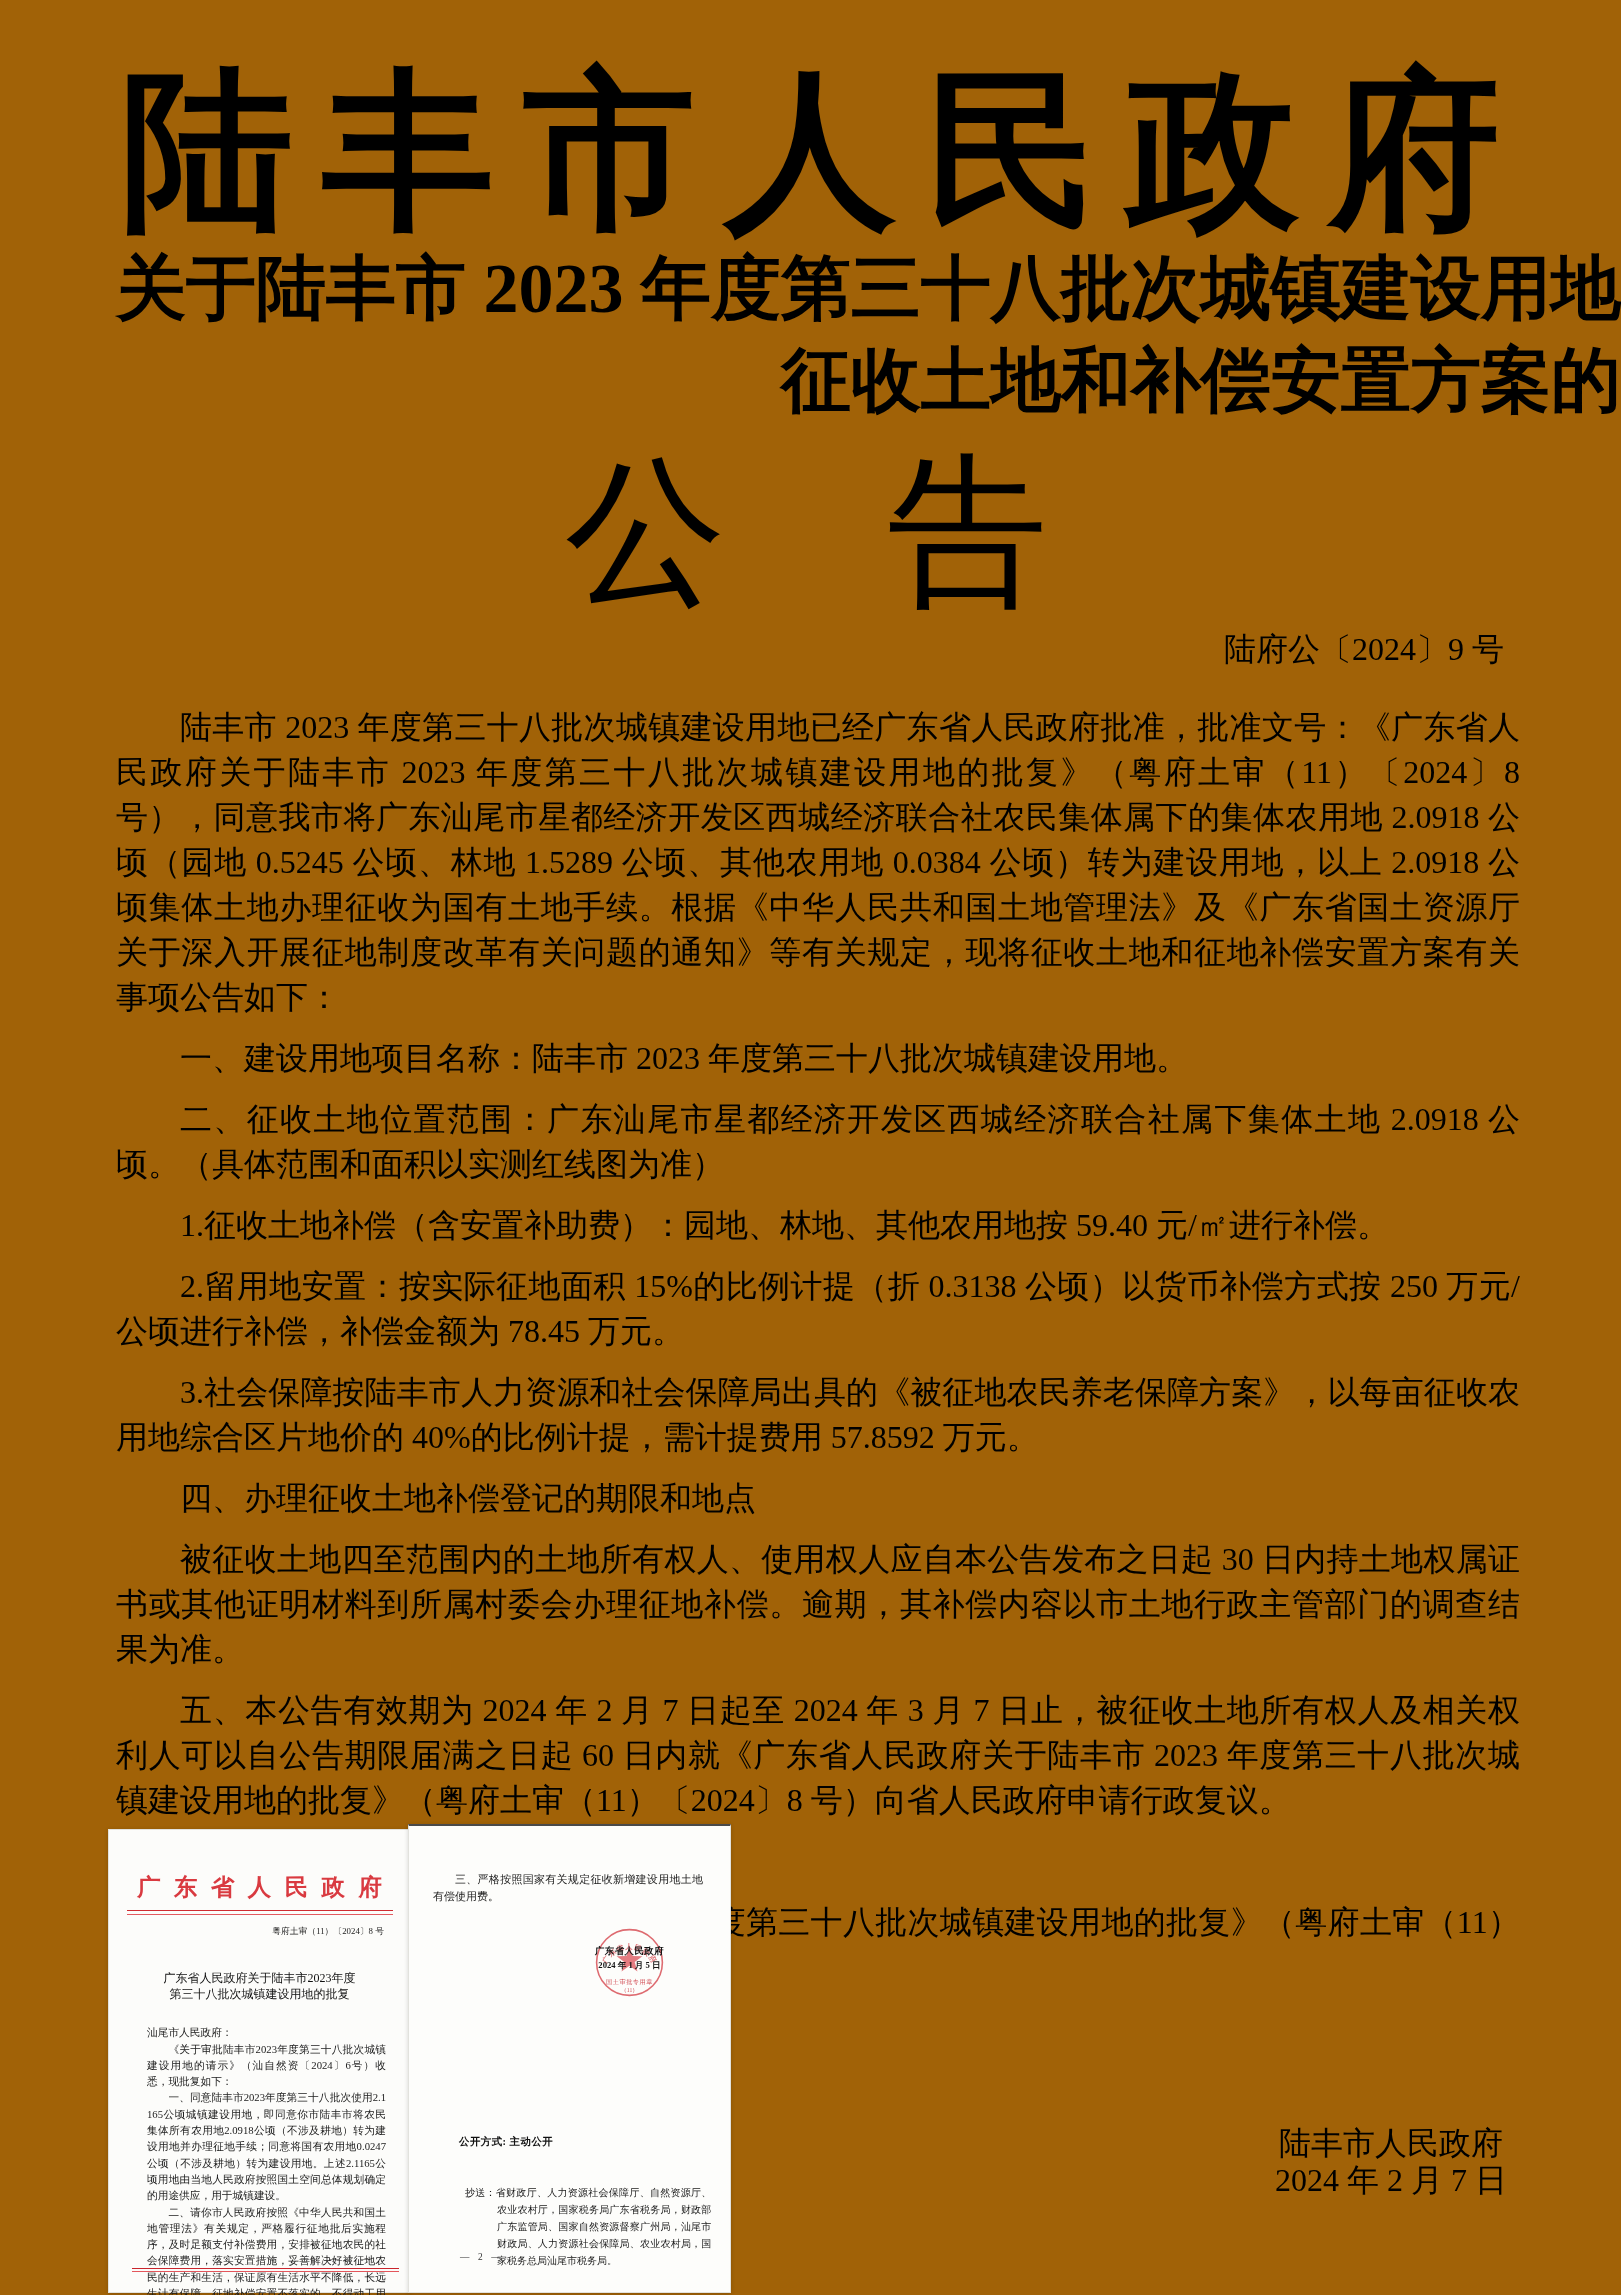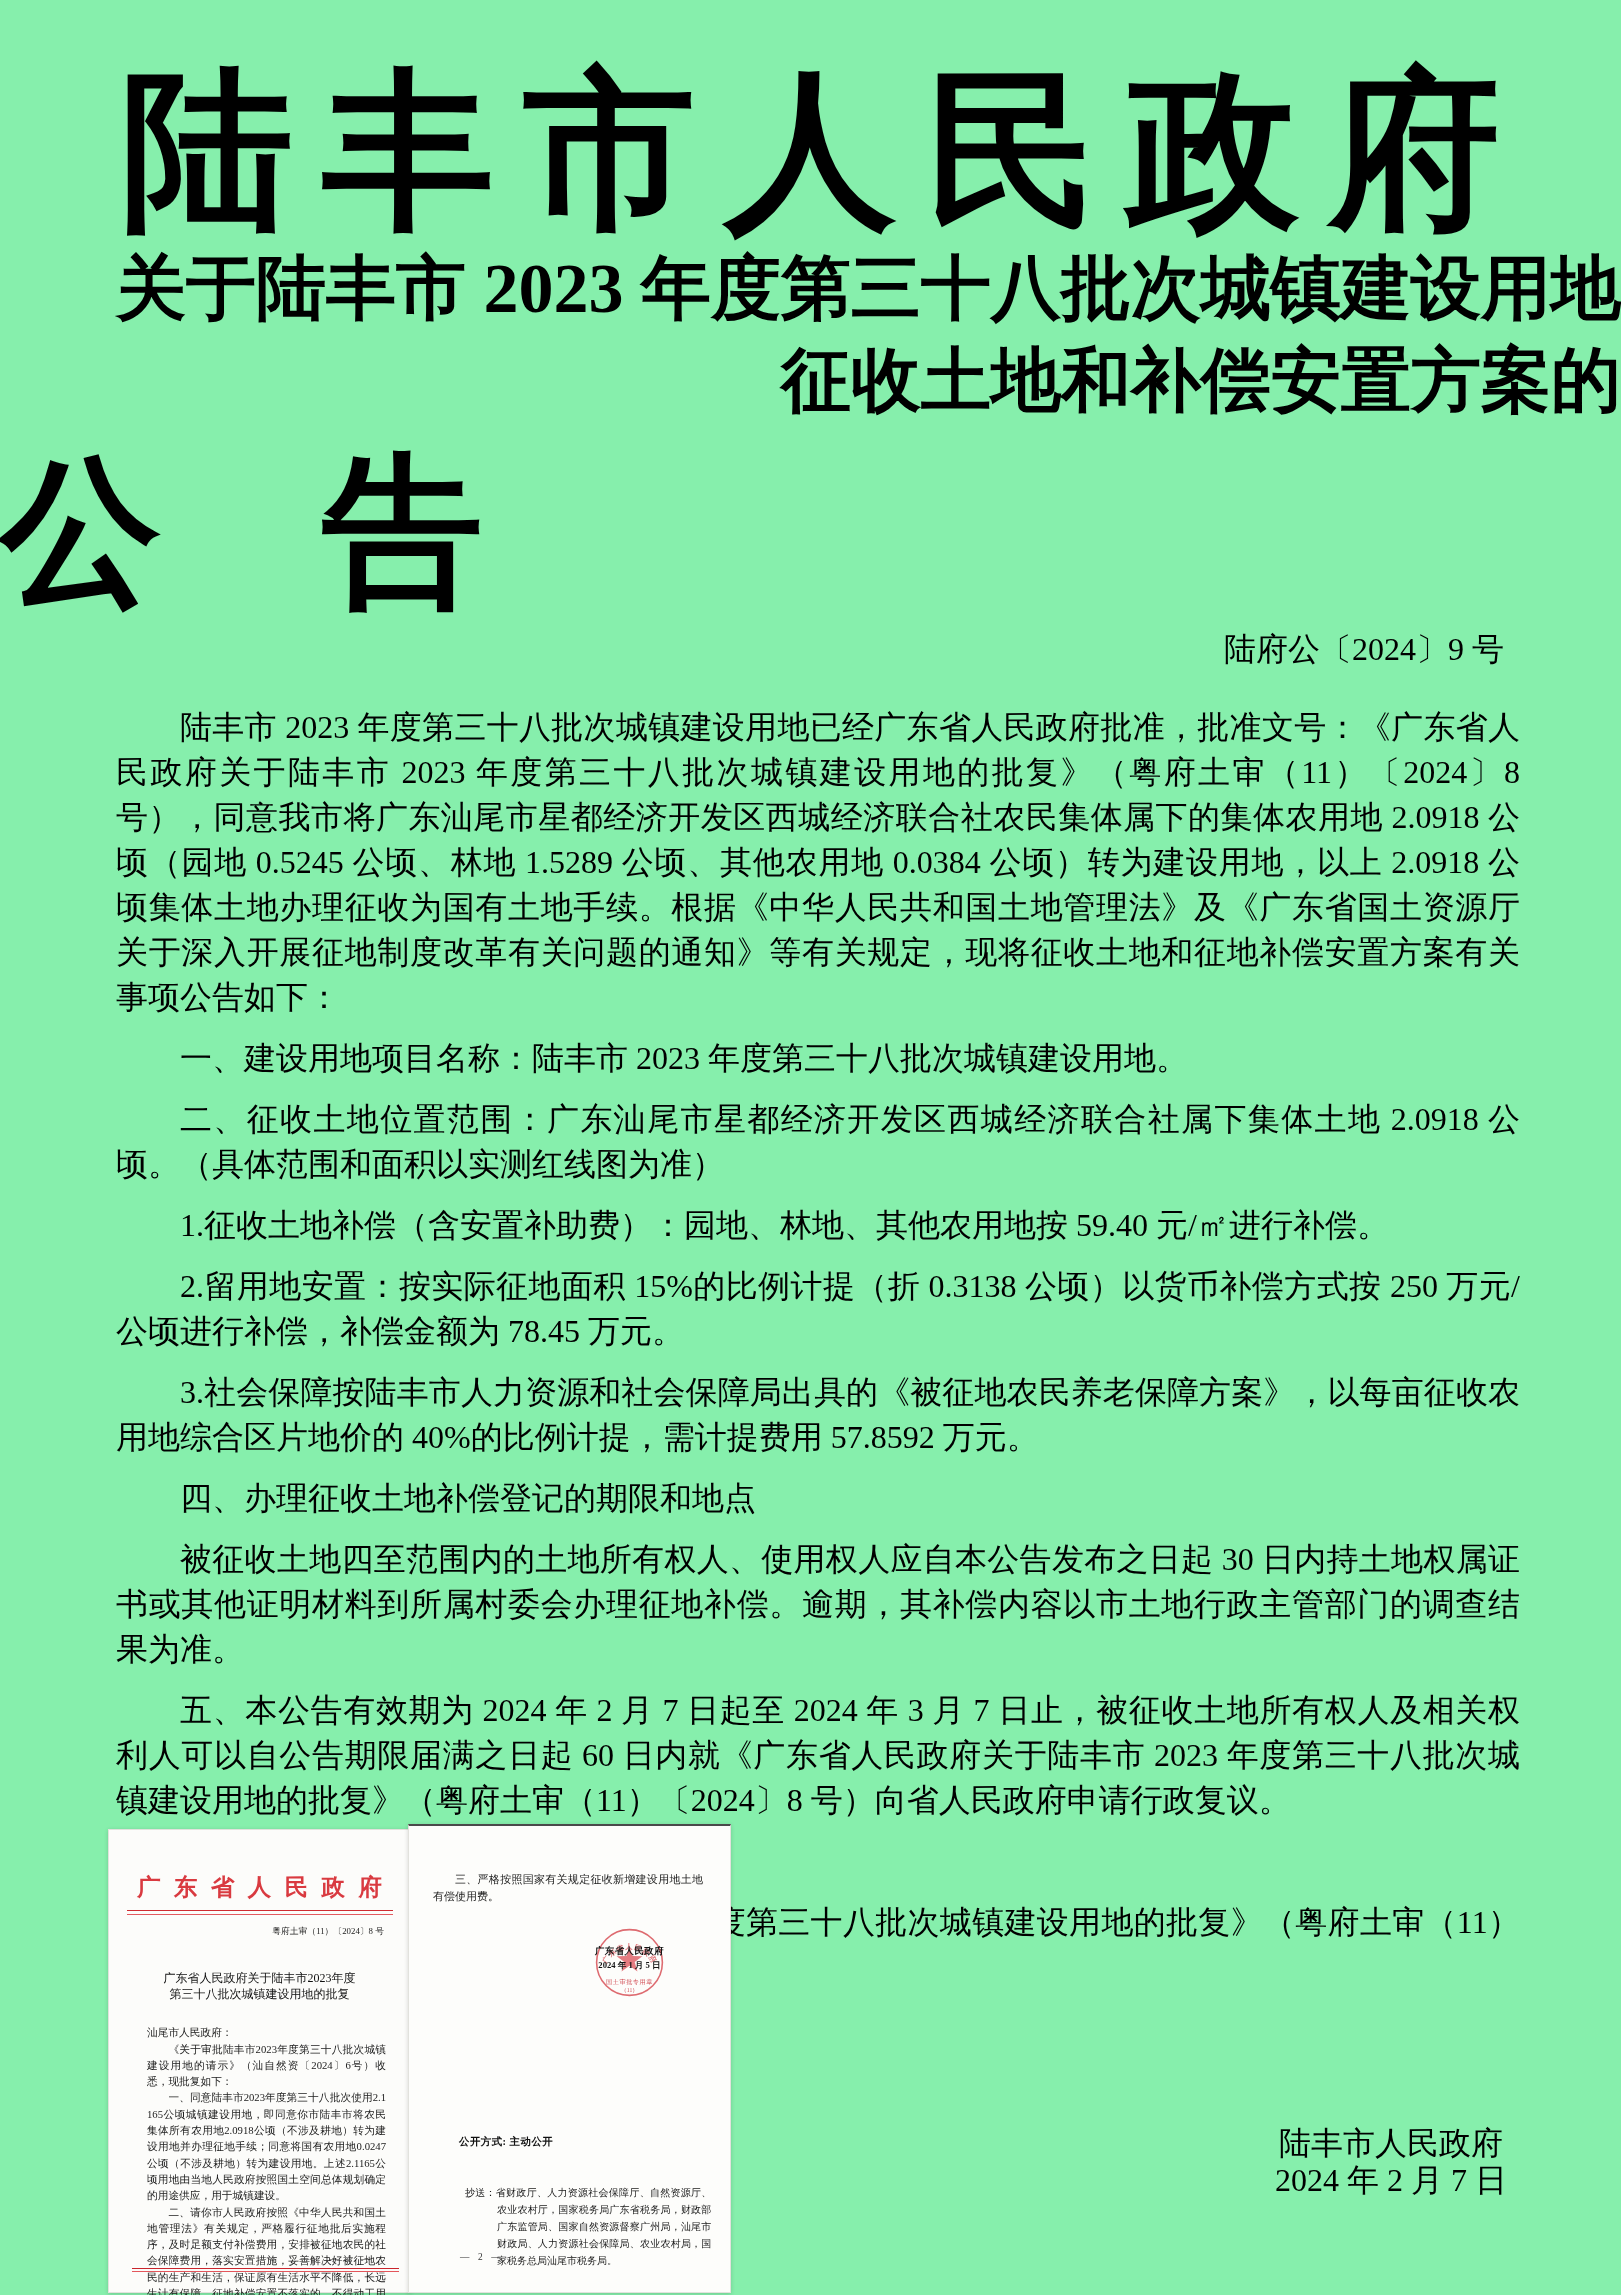--- a/index.html
+++ b/index.html
@@ -1,19 +1,19 @@
 <!DOCTYPE html>
 <html style="font-size:8.3px"><head>
 <meta charset="utf-8">
 <style>
   html,body{margin:0;padding:0;background:#ffffff;}
   .page{
     position:relative;
     width:1621px;height:2295px;
-    background:#86efac;
+    background:#a16207;
     overflow:hidden;
     font-family:"Liberation Serif","DejaVu Serif",serif;
     color:#000;
   }
   
   .org-title{
     position:absolute;top:62px;left:0;right:0;
     text-align:center;
     font-size:172px;font-weight:700;
     letter-spacing:0.17em;text-indent:0.17em;
@@ -21,21 +21,22 @@
   }
   .subtitle{
     position:absolute;top:244px;left:0;right:0;
     text-align:right;
     font-size:70px;font-weight:700;
     line-height:92px;
   }
   .subtitle{top:243px;}
   .notice-title{
     position:absolute;top:445px;left:0;right:8px;
-    font-size:161px;font-weight:700;
+    text-align:center;
+    font-size:161px;font-weight:400;
     line-height:1.1;white-space:nowrap;
   }
   .doc-number{
     position:absolute;top:627px;left:100px;width:1404px;
     text-align:right;
     font-size:32px;line-height:45px;
   }
   
   .body-text{
     position:absolute;top:689px;left:100px;width:1436px;

